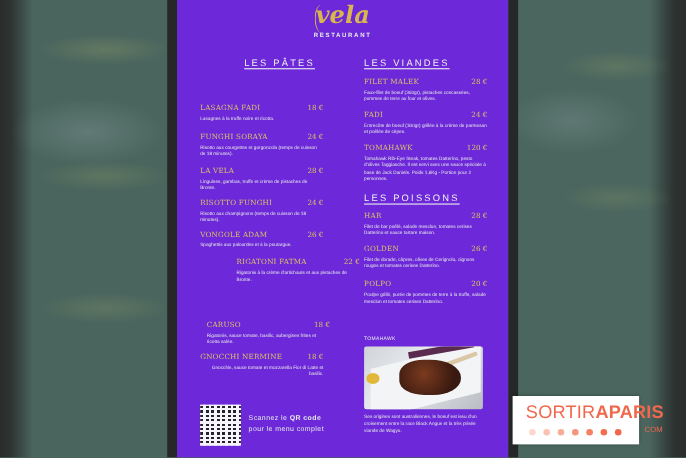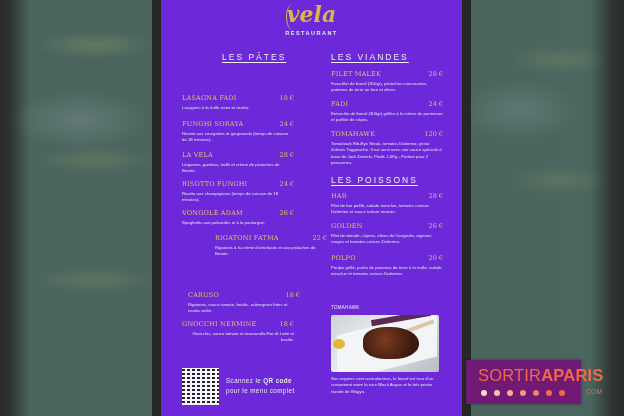--- a/index.html
+++ b/index.html
@@ -32,21 +32,21 @@
   .qr-text{position:absolute;left:65px;top:376px;font-size:6.3px;color:#e6ebe8;line-height:10px;letter-spacing:.4px;}
   .qr-text b{font-weight:bold;}
   .photo-label{position:absolute;left:170px;top:305px;font-size:4.5px;color:#eef1ef;letter-spacing:.3px;}
   .photo{position:absolute;left:170px;top:315px;width:108px;height:57px;border-radius:2px;overflow:hidden;background:linear-gradient(135deg,#cfd3d8 0%,#e9ecef 40%,#b9bcc3 100%);}
   .photo .plate{position:absolute;left:6px;top:8px;width:100px;height:46px;background:#f3f4f6;transform:skewY(-14deg);}
   .photo .meat{position:absolute;left:32px;top:12px;width:56px;height:32px;border-radius:40% 50% 45% 40%;background:radial-gradient(circle at 40% 40%,#7b3a1e,#3a1a10 70%);}
   .photo .bone{position:absolute;left:70px;top:10px;width:34px;height:4px;background:#d9c7a5;transform:rotate(-20deg);border-radius:2px;}
   .photo .purple{position:absolute;left:40px;top:0;width:60px;height:6px;background:#5a2b4f;transform:rotate(-10deg);}
   .photo .sauce{position:absolute;left:2px;top:24px;width:12px;height:10px;border-radius:50%;background:#e2b73a;}
   .photo-cap{position:absolute;left:170px;top:376px;width:110px;font-size:4.3px;color:#e6ebe8;line-height:6.3px;}
-  .sortir{position:absolute;left:466px;top:360px;width:115px;height:44px;background:#701a75;box-shadow:0 0 3px rgba(0,0,0,.4);}
+  .sortir{position:absolute;left:466px;top:360px;width:115px;height:44px;background:#ffffff;box-shadow:0 0 3px rgba(0,0,0,.4);}
   .sortir .w{position:absolute;left:12px;top:6px;font-size:16.5px;color:#f0684c;letter-spacing:.2px;}
   .sortir .w b{font-weight:bold;}
   .dots{position:absolute;left:15px;top:30px;display:flex;gap:7px;}
   .dots span{width:6px;height:6px;border-radius:50%;display:block;}
   .sortir .com{position:absolute;left:120px;top:28px;font-size:7px;color:#f0684c;}
 </style>
 </head>
 <body>
 
 <div class="bg"></div>

